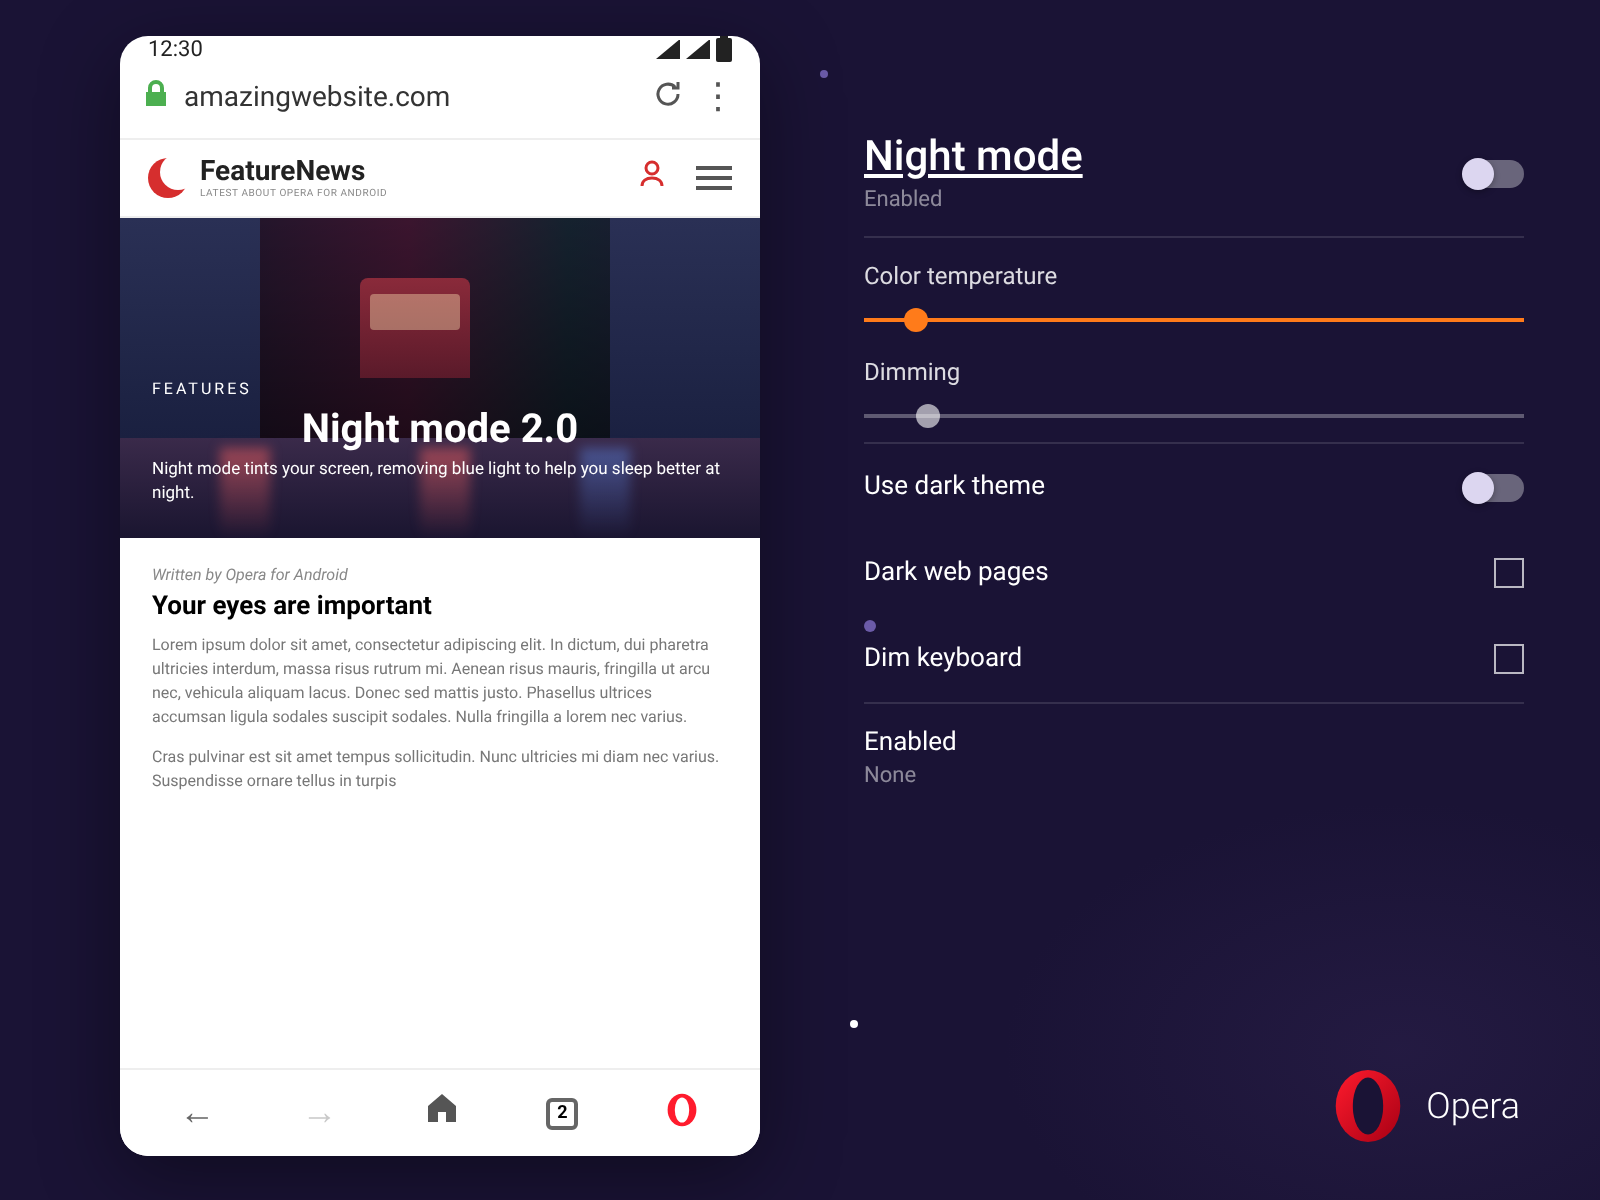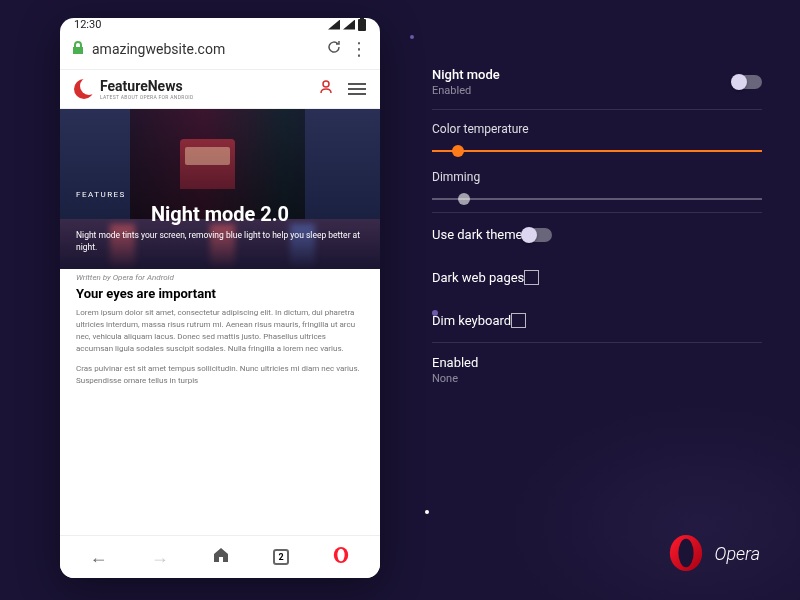--- a/index.html
+++ b/index.html
@@ -81,21 +81,21 @@
 .tram { position:absolute; left:120px; top:30px; width:55px; height:50px; background:linear-gradient(180deg,#8a2a3a 0%,#5a1a2a 100%); border-radius:4px 4px 0 0; }
 .tram::after { content:''; position:absolute; top:8px; left:5px; right:5px; height:18px; background:rgba(255,230,180,0.4); border-radius:2px; }
 .road { position:absolute; bottom:0; left:0; right:0; height:50px; background:linear-gradient(180deg,#3a2a4a 0%,#1a1530 100%); }
 .reflection { position:absolute; bottom:0; width:25px; height:45px; background:linear-gradient(180deg,rgba(255,100,100,0.5),transparent); filter:blur(3px); }
 .r1 { left:50px; } .r2 { left:150px; } .r3 { left:230px; background:linear-gradient(180deg,rgba(100,150,255,0.4),transparent); }
 .hero-content { position: relative; z-index: 2; }
 .hero-label { font-size: 8px; letter-spacing: 1.5px; margin-bottom: 3px; }
 .hero-title { font-size: 20px; font-weight: 700; margin-bottom: 4px; text-align: center; }
 .hero-sub { font-size: 8.5px; line-height: 1.35; }
 
-.article { padding: 4px 16px; }
+.article { padding: 14px 16px; }
 .byline { font-size: 8px; color: #888; font-style: italic; margin-bottom: 4px; }
 .art-title { font-size: 13px; font-weight: 700; margin-bottom: 6px; }
 .art-body { font-size: 8px; color: #777; line-height: 1.5; }
 .art-body p { margin-bottom: 8px; }
 
 .bottom-nav {
   position: absolute; bottom: 0; left: 0; right: 0;
   display: flex; justify-content: space-around; align-items: center;
   padding: 10px 8px; background: #fff; border-top: 1px solid #eee;
 }
@@ -106,43 +106,43 @@
 
 .settings {
   position: absolute;
   left: 432px; top: 55px;
   width: 330px;
   color: #fff;
 }
 .setting-row { padding: 12px 0; border-bottom: 1px solid rgba(255,255,255,0.12); }
 .setting-row.no-border { border-bottom: none; }
 .title-row { display: flex; justify-content: space-between; align-items: center; }
-.setting-title { font-size: 13px; font-weight: 500; }
+.setting-title { font-size: 21px; font-weight: 500; text-decoration: underline; }
 .setting-sub { font-size: 11px; color: rgba(255,255,255,0.5); margin-top: 2px; }
 .slider-label { font-size: 12px; color: rgba(255,255,255,0.85); margin-bottom: 14px; }
 .slider-track { position: relative; height: 2px; background: rgba(255,255,255,0.3); }
 .slider-track.orange::before { content:''; position:absolute; left:0; width:100%; height:2px; background:#ff7b1a; }
 .slider-thumb { position: absolute; top: -5px; width: 12px; height: 12px; border-radius: 50%; }
 .thumb-orange { background: #ff7b1a; left: 6%; }
 .thumb-grey { background: rgba(255,255,255,0.6); left: 8%; }
 .toggle {
   width: 30px; height: 14px; background: rgba(255,255,255,0.35);
   border-radius: 10px; position: relative;
 }
 .toggle::after {
   content:''; position:absolute; width: 16px; height:16px; border-radius:50%;
   background:#dcd6f0; top:-1px; left:-1px; box-shadow:0 1px 3px rgba(0,0,0,0.3);
 }
 .checkbox { width: 15px; height: 15px; border: 1.5px solid rgba(255,255,255,0.7); }
-.opt-row { display:flex; align-items:center; padding: 14px 0; }
+.opt-row { display:flex; justify-content:space-between; align-items:center; padding: 14px 0; }
 .opt-label { font-size: 13px; }
 
 .opera-brand {
   position: absolute; right: 40px; bottom: 28px;
-  display: flex; align-items: center; gap: 10px; color: #fff; font-style: italic;
+  display: flex; align-items: center; gap: 10px; color: #fff;
 }
 .opera-logo { width: 38px; height: 38px; }
 .opera-text { font-size: 18px; font-weight: 300; }
 </style>
 </head>
 <body>
 
 <div class="bg-wave"></div>
 <div class="dot dot1"></div>
 <div class="dot dot2"></div>

